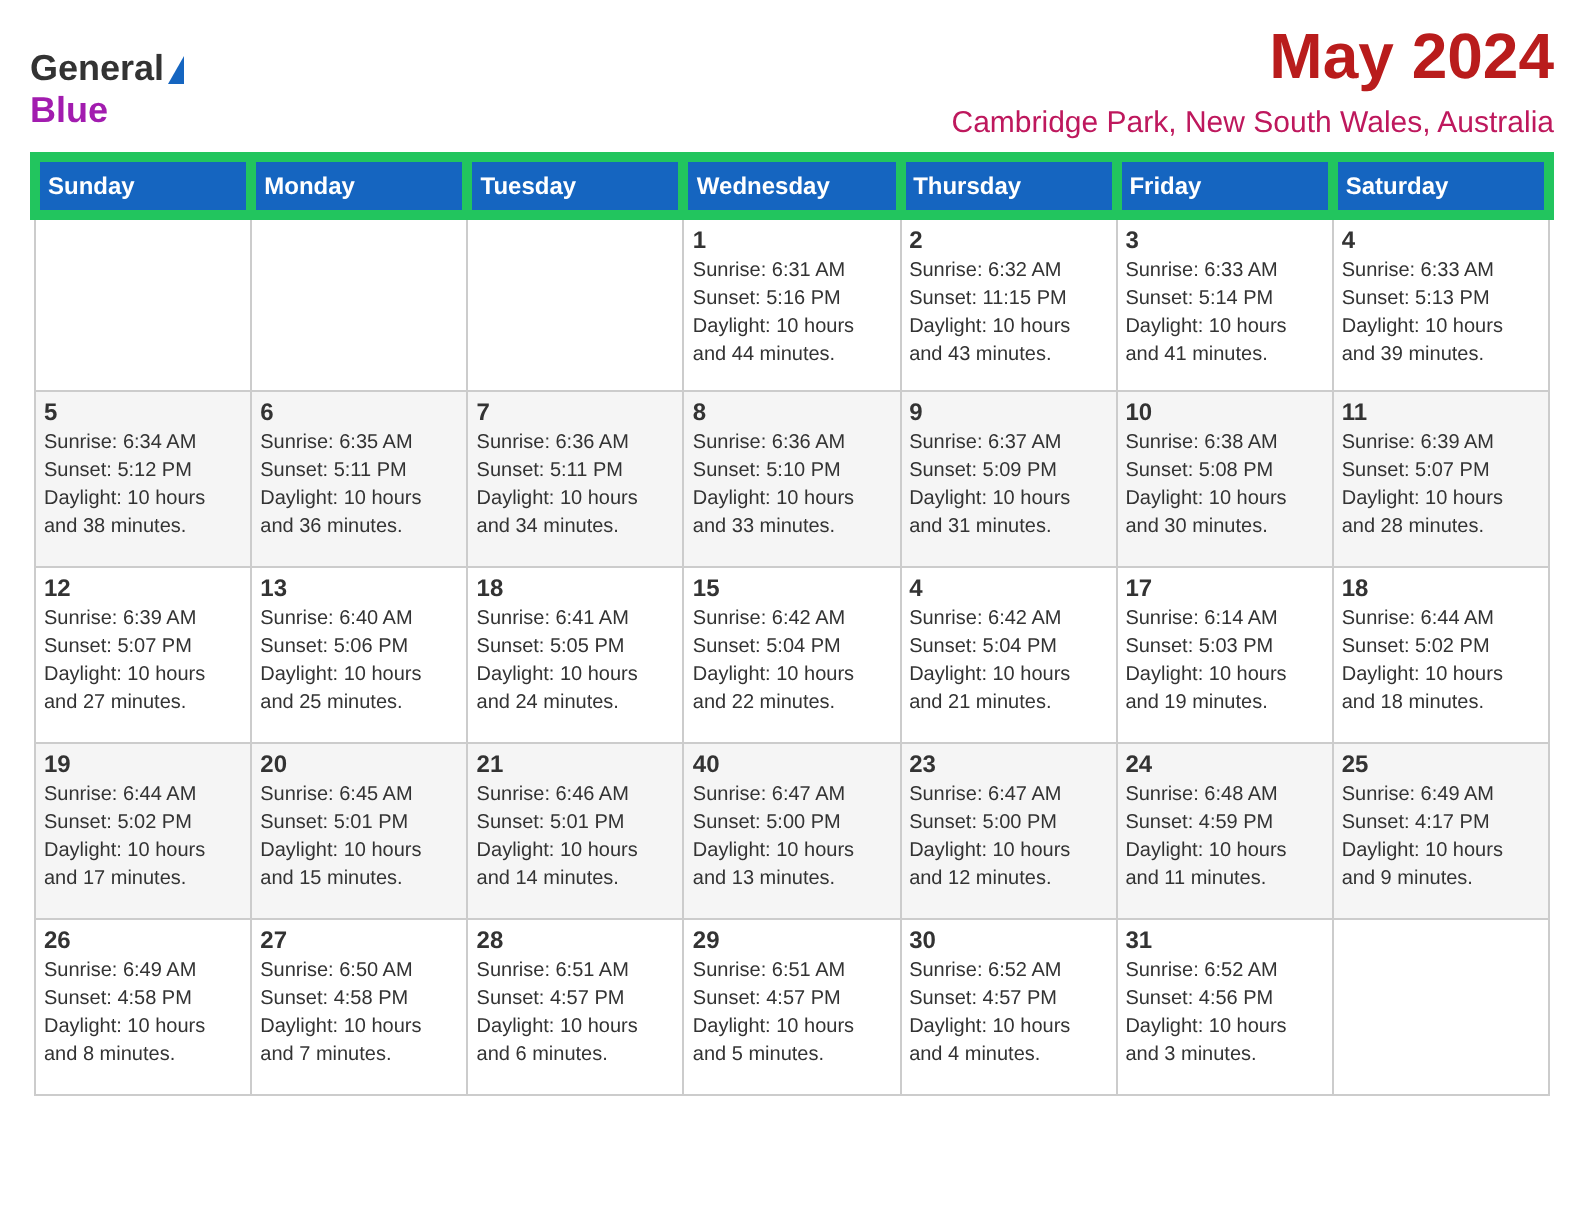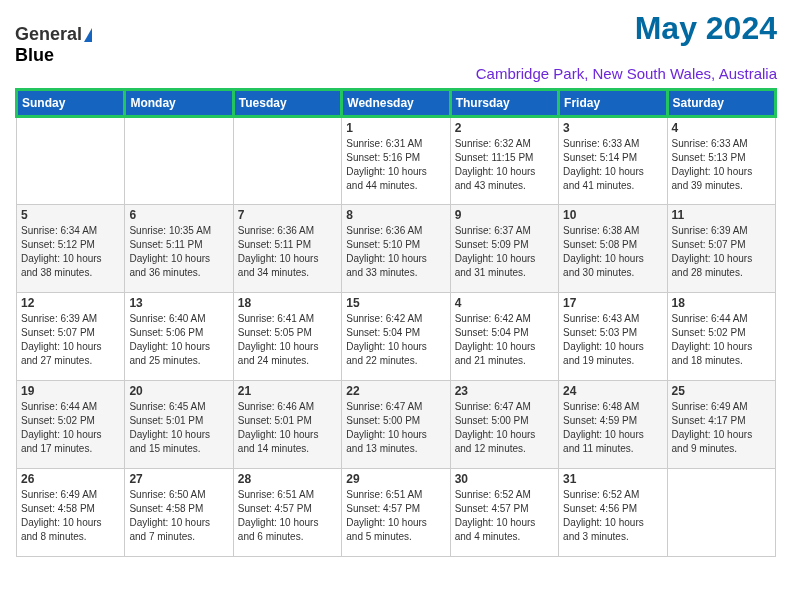--- a/index.html
+++ b/index.html
@@ -23,61 +23,61 @@
       margin-top: 14px;
     }
     .logo-text-general {
       font-size: 18px;
       font-weight: bold;
       color: #333;
     }
     .logo-text-blue {
       font-size: 18px;
       font-weight: bold;
-      color: #000000;
+      color: #a21caf;
     }
     .logo-icon {
       display: inline-block;
       width: 0;
       height: 0;
       border-left: 8px solid transparent;
       border-bottom: 14px solid #1565c0;
       margin-left: 2px;
       vertical-align: middle;
     }
     .logo-row {
       display: flex;
       align-items: center;
     }
     .title-section {
       text-align: right;
     }
     .main-title {
       font-size: 32px;
       font-weight: bold;
-      color: #0369a1;
+      color: #b91c1c;
     }
     .subtitle {
       font-size: 15px;
-      color: #6d28d9;
-      margin-top: 18px;
+      color: #be185d;
+      margin-top: 6px;
     }
     .calendar {
       width: 100%;
       border-collapse: collapse;
       font-size: 11px;
     }
     .calendar th {
       background-color: #1565c0;
       color: #fff;
       padding: 5px 4px;
       text-align: left;
       font-size: 12px;
       font-weight: bold;
-      border: 3px solid #22c55e;
+      border: 5px solid #22c55e;
     }
     .calendar td {
       border: 1px solid #ccc;
       vertical-align: top;
       padding: 3px 4px;
       width: calc(100% / 7);
       height: 88px;
       background: #fff;
     }
     .calendar tr:nth-child(even) td {
@@ -164,21 +164,21 @@
       <tr>
         <td>
           <div class="day-number">5</div>
           <div class="day-info">Sunrise: 6:34 AM
 Sunset: 5:12 PM
 Daylight: 10 hours
 and 38 minutes.</div>
         </td>
         <td>
           <div class="day-number">6</div>
-          <div class="day-info">Sunrise: 10:35 AM
+          <div class="day-info">Sunrise: 6:35 AM
 Sunset: 5:11 PM
 Daylight: 10 hours
 and 36 minutes.</div>
         </td>
         <td>
           <div class="day-number">7</div>
           <div class="day-info">Sunrise: 6:36 AM
 Sunset: 5:11 PM
 Daylight: 10 hours
 and 34 minutes.</div>
@@ -243,21 +243,21 @@
         </td>
         <td>
           <div class="day-number">4</div>
           <div class="day-info">Sunrise: 6:42 AM
 Sunset: 5:04 PM
 Daylight: 10 hours
 and 21 minutes.</div>
         </td>
         <td>
           <div class="day-number">17</div>
-          <div class="day-info">Sunrise: 6:43 AM
+          <div class="day-info">Sunrise: 6:14 AM
 Sunset: 5:03 PM
 Daylight: 10 hours
 and 19 minutes.</div>
         </td>
         <td>
           <div class="day-number">18</div>
           <div class="day-info">Sunrise: 6:44 AM
 Sunset: 5:02 PM
 Daylight: 10 hours
 and 18 minutes.</div>
@@ -279,21 +279,21 @@
 and 15 minutes.</div>
         </td>
         <td>
           <div class="day-number">21</div>
           <div class="day-info">Sunrise: 6:46 AM
 Sunset: 5:01 PM
 Daylight: 10 hours
 and 14 minutes.</div>
         </td>
         <td>
-          <div class="day-number">22</div>
+          <div class="day-number">40</div>
           <div class="day-info">Sunrise: 6:47 AM
 Sunset: 5:00 PM
 Daylight: 10 hours
 and 13 minutes.</div>
         </td>
         <td>
           <div class="day-number">23</div>
           <div class="day-info">Sunrise: 6:47 AM
 Sunset: 5:00 PM
 Daylight: 10 hours

